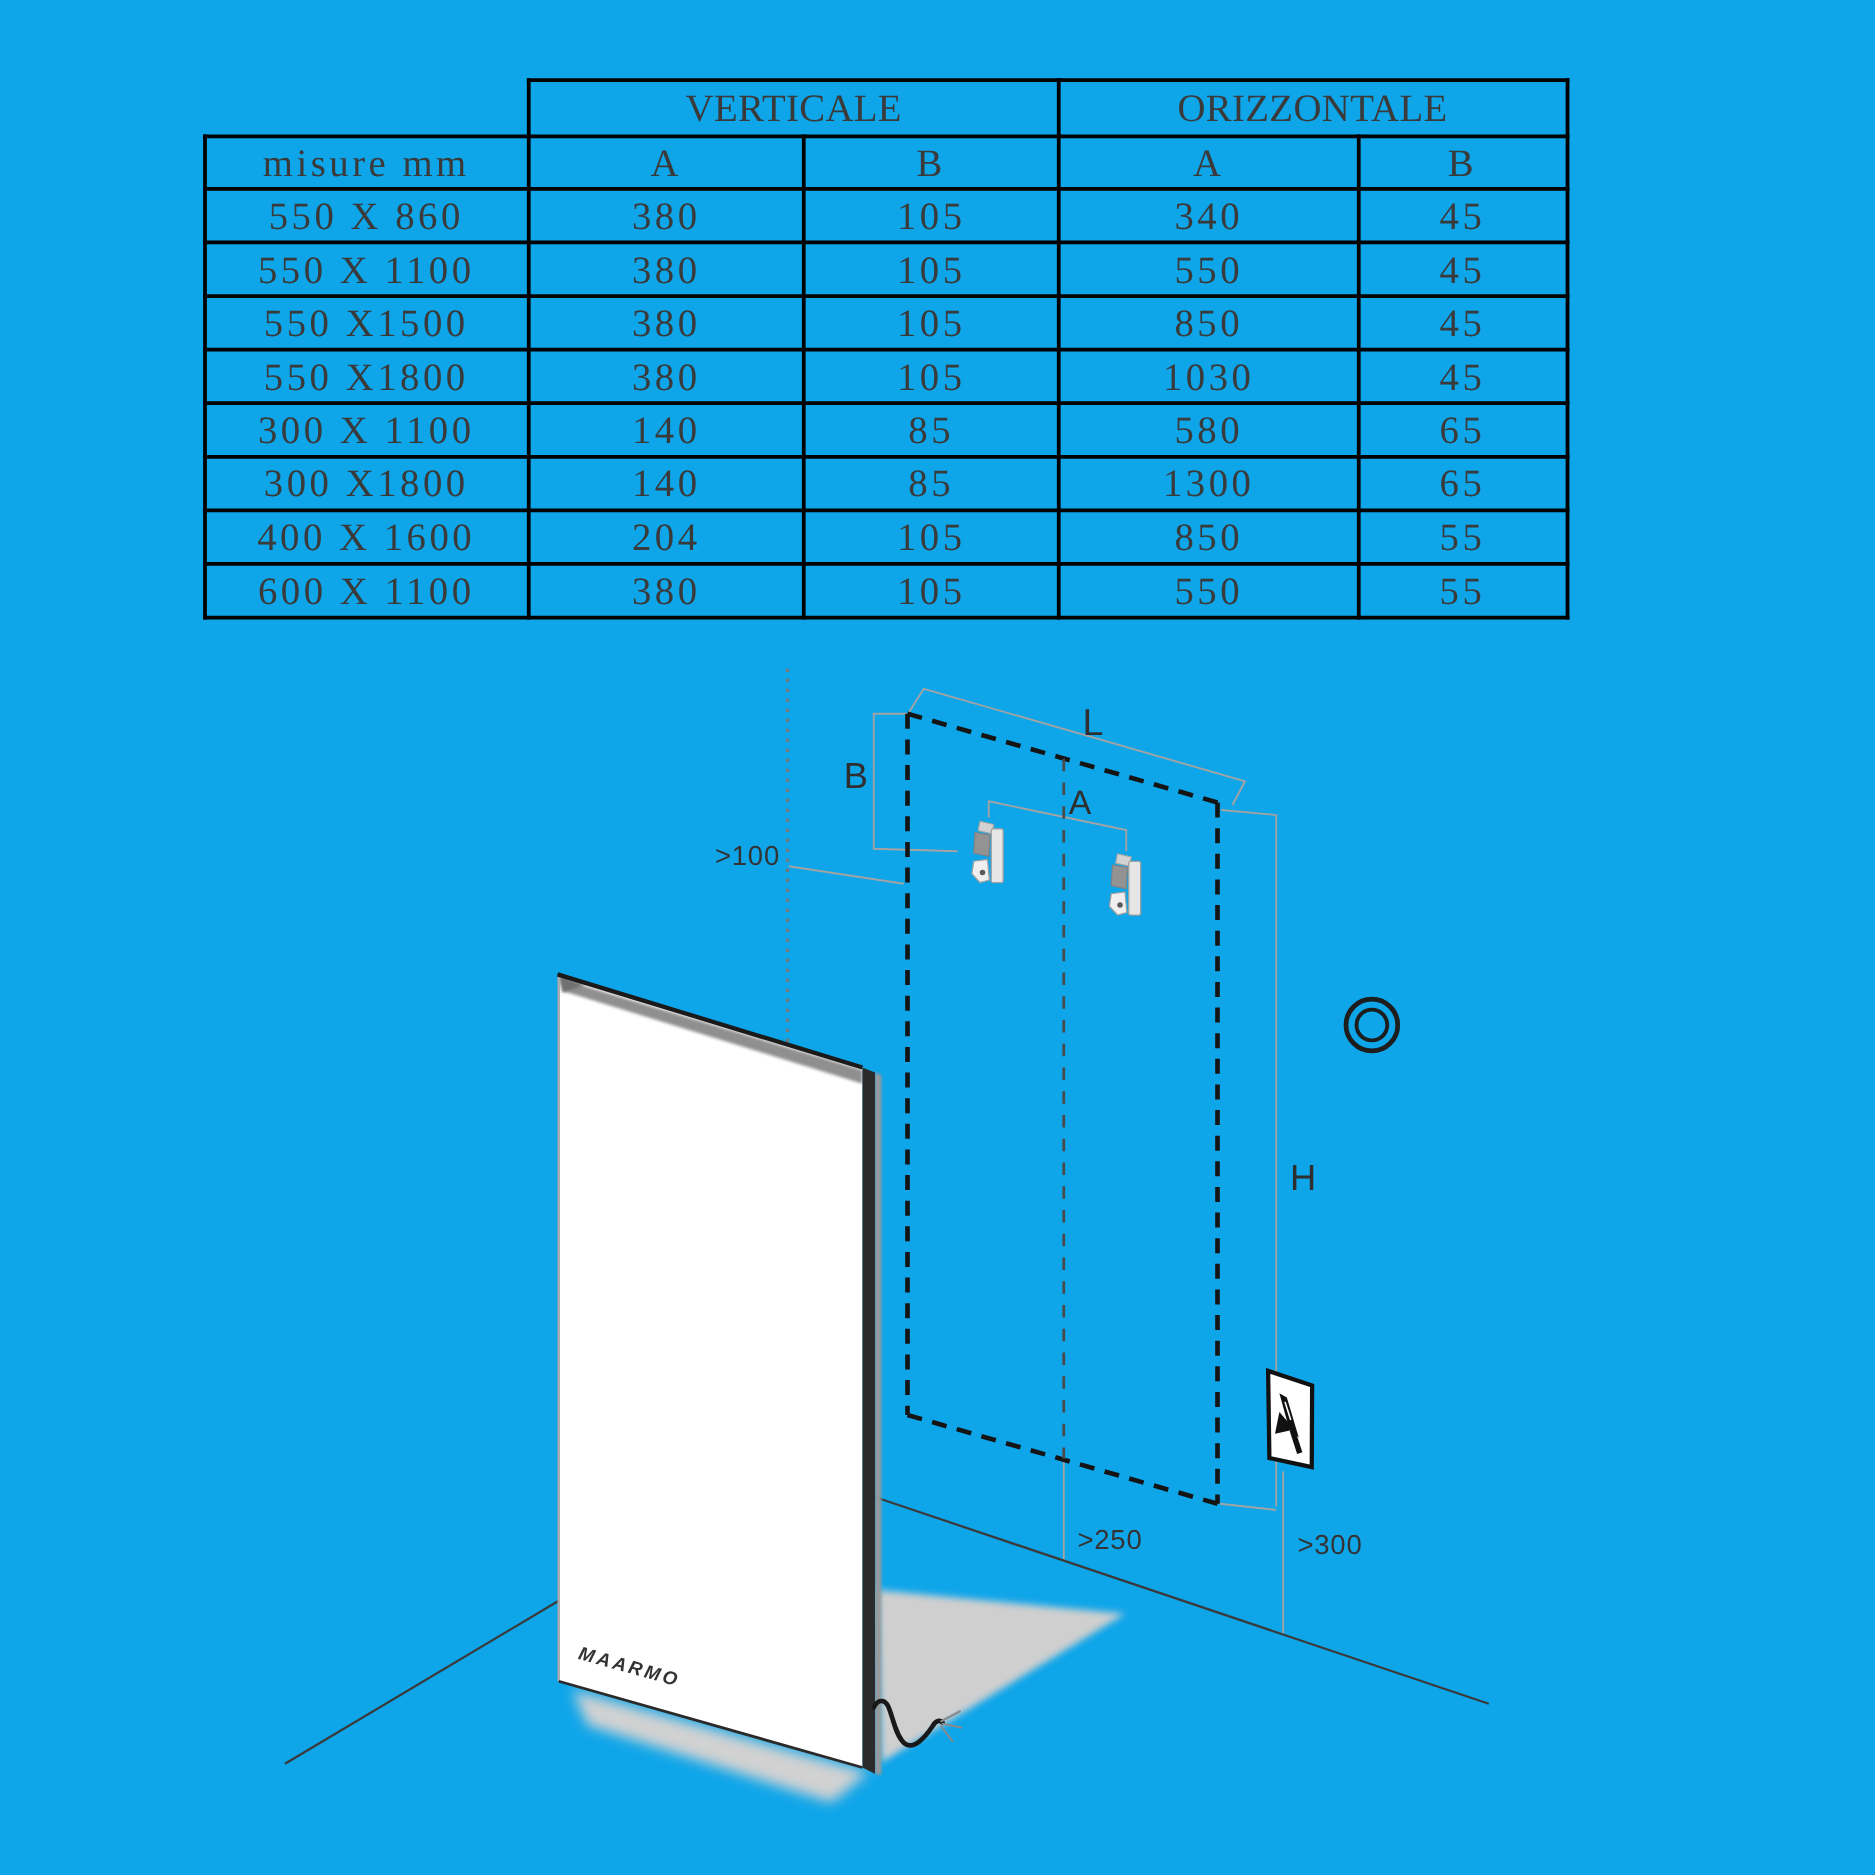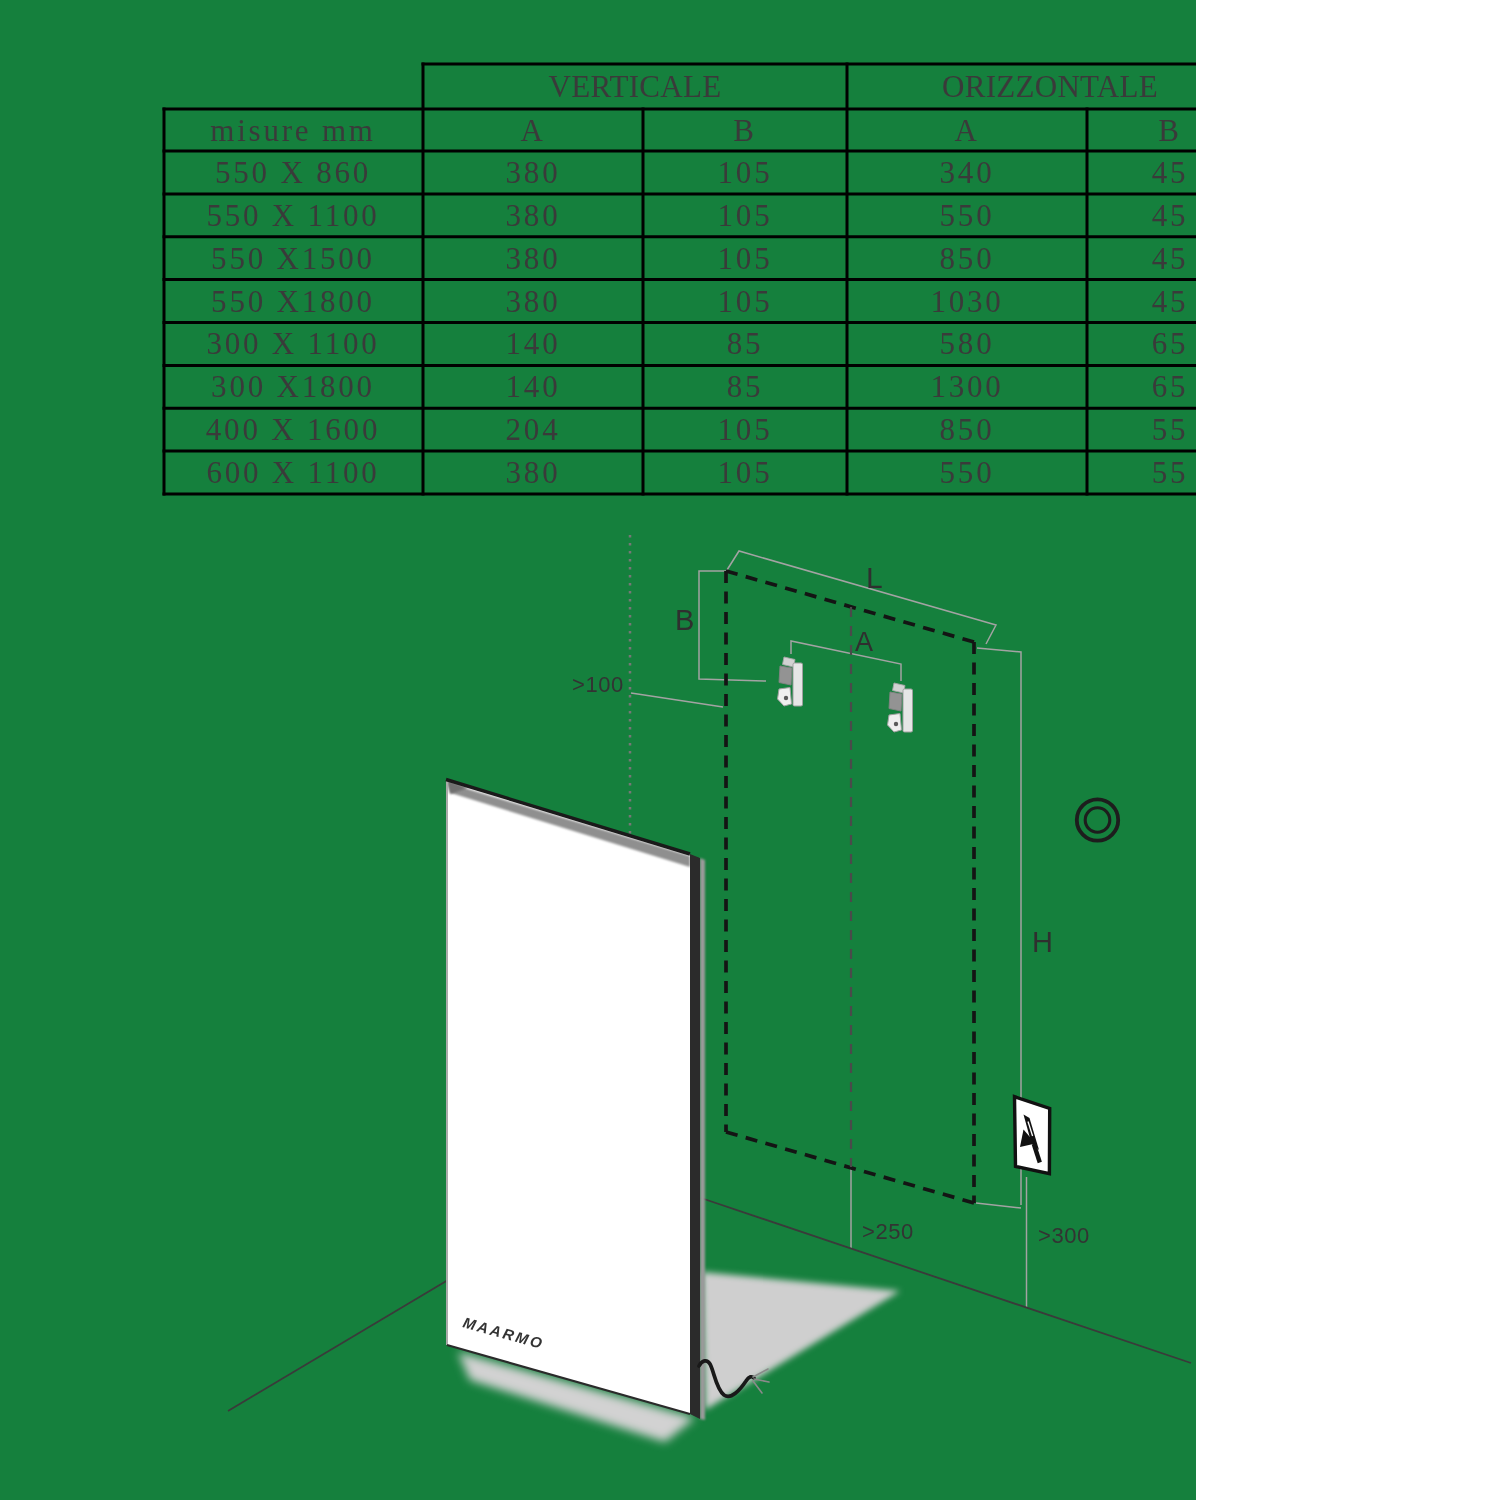--- a/index.html
+++ b/index.html
@@ -1,16 +1,16 @@
 <!DOCTYPE html>
 <html><head>
 <meta charset="utf-8">
 <style>
   html,body{margin:0;padding:0;background:#ffffff;}
-  #page{position:relative;width:1196px;height:1500px;background:#15803d;overflow:hidden;}
+  #page{position:relative;width:1500px;height:1500px;background:#0ea5e9;overflow:hidden;}
   svg{position:absolute;top:0;left:0;-webkit-font-smoothing:antialiased;}
   text{font-family:"Liberation Sans",sans-serif;}
   g.ser text{font-family:"Liberation Serif",serif;font-size:31px;fill:#3a3a3a;letter-spacing:2.8px;}
   g.ser text.hdr{letter-spacing:0.3px;}
   .lbl{font-size:29px;fill:#2f2f2f;}
   .dim{font-size:22px;fill:#333;letter-spacing:0.6px;}
 </style>
 </head>
 <body>
 <div id="page">

